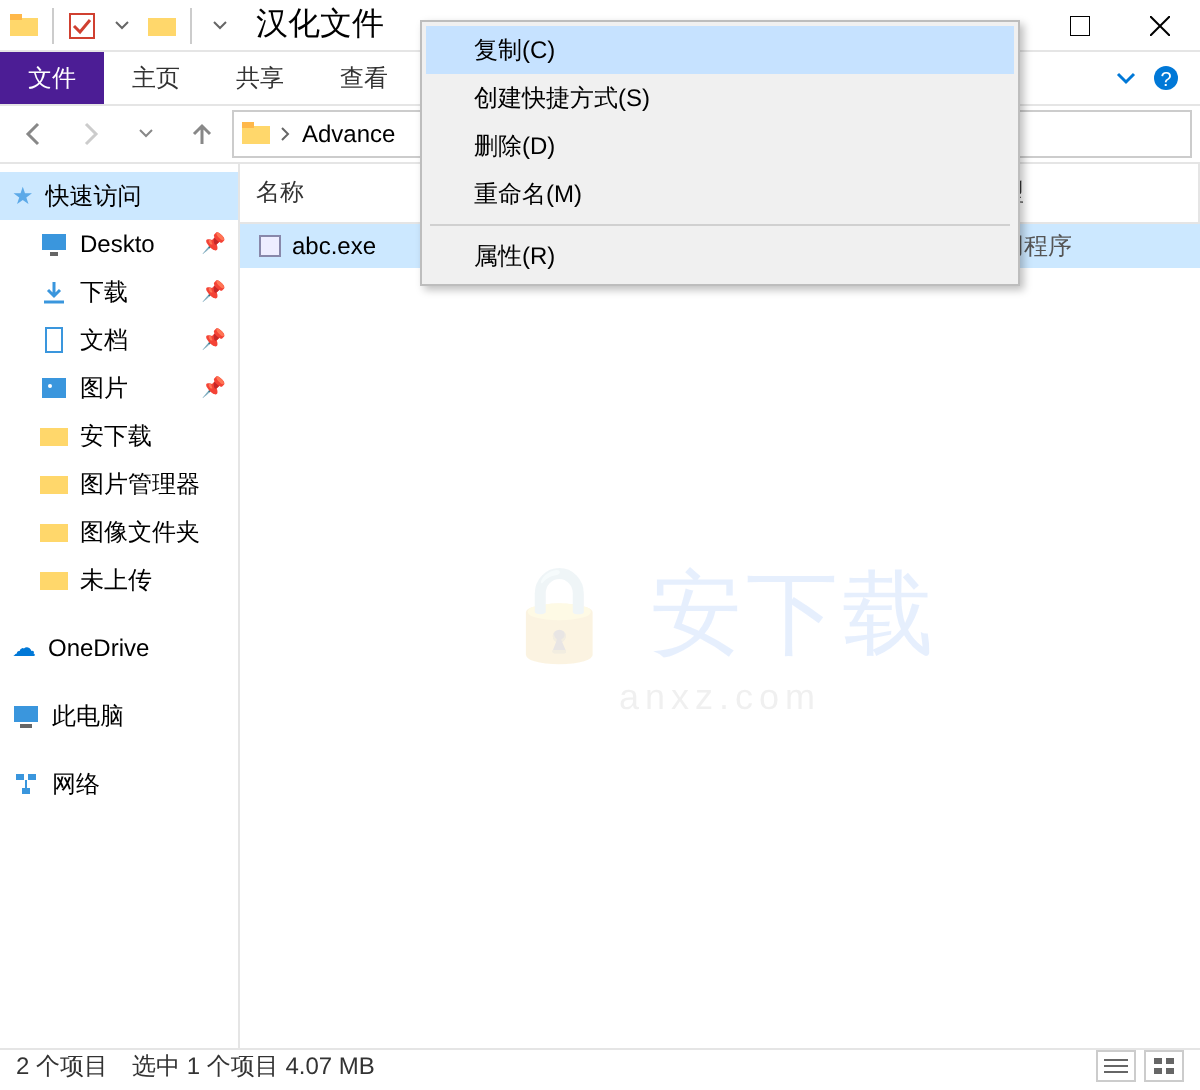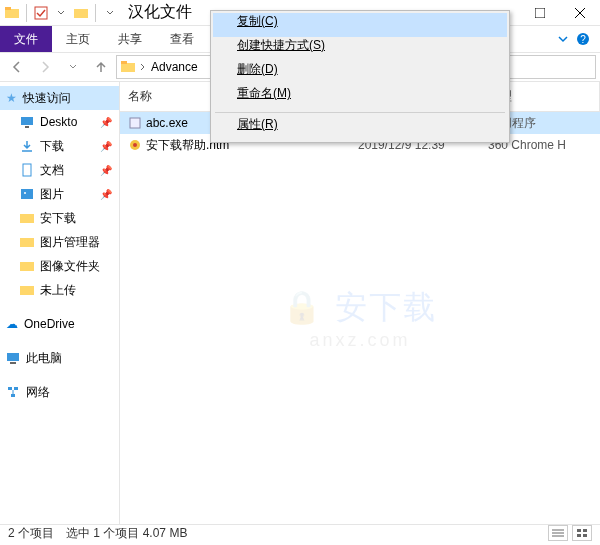--- a/index.html
+++ b/index.html
@@ -38,29 +38,29 @@
 .col.type { flex: 1; }
 .rows { flex: 1; position: relative; overflow: hidden; }
 .row { height: 22px; display: flex; align-items: center; font-size: 12px; color: #000; }
 .row.sel { background: #cce8ff; }
 .cell { padding: 0 8px; display: flex; align-items: center; gap: 4px; overflow: hidden; white-space: nowrap; }
 .cell.name { width: 230px; }
 .cell.date { width: 130px; color: #555; }
 .cell.type { flex: 1; color: #555; }
 
 .watermark { position: absolute; top: 50%; left: 50%; transform: translate(-50%, -50%); opacity: 0.12; text-align: center; pointer-events: none; }
-.wm-top { font-size: 32px; color: #3b82f6; letter-spacing: 2px; }
+.wm-top { font-size: 46px; color: #3b82f6; letter-spacing: 2px; }
 .wm-bot { font-size: 18px; color: #888; letter-spacing: 3px; }
 
 .statusbar { height: 21px; border-top: 1px solid #e5e5e5; display: flex; align-items: flex-start; padding: 0 8px; gap: 12px; font-size: 12px; color: #333; }
 .status-right { margin-left: auto; display: flex; gap: 4px; }
 .viewbtn { width: 20px; height: 16px; border: 1px solid #ccc; display: flex; align-items: center; justify-content: center; }
 
 .ctxmenu { position: absolute; top: 10px; left: 210px; width: 300px; background: #f0f0f0; border: 1px solid #bdbdbd; box-shadow: 2px 2px 4px rgba(0,0,0,0.25); z-index: 100; padding: 2px; }
-.ctx-item { height: 24px; display: flex; align-items: flex-start; padding: 0 24px; font-size: 12px; cursor: default; text-decoration: underline; }
+.ctx-item { height: 24px; display: flex; align-items: center; padding: 0 24px; font-size: 12px; cursor: default; }
 .ctx-item.hov { background: #c6e2ff; }
 .ctx-sep { height: 1px; background: #d0d0d0; margin: 3px 2px; }
 
 svg { display: block; }
 </style>
 </head>
 <body>
 
 <div class="titlebar">
   <div class="tb-icons">
@@ -305,33 +305,20 @@
             <span>
               <svg width="14" height="14">
                 <rect x="2" y="2" width="10" height="10" fill="#eef" stroke="#88a"></rect>
               </svg>
             </span>
             <span>abc.exe</span>
           </div>
         <div class="cell date">2020/1/19 13:42</div>
         <div class="cell type">应用程序</div>
       </div>
-      <div class="row">
-        <div class="cell name">
-            <span>
-              <svg width="14" height="14">
-                <circle cx="7" cy="7" r="5" fill="#f4c542"></circle>
-                <circle cx="7" cy="7" r="2" fill="#d04030"></circle>
-              </svg>
-            </span>
-            <span>安下载帮助.htm</span>
-          </div>
-        <div class="cell date">2019/12/9 12:39</div>
-        <div class="cell type">360 Chrome H</div>
-      </div>
 
       <div class="watermark">
         <div class="wm-top">🔒 安下载</div>
         <div class="wm-bot">anxz.com</div>
       </div>
     </div>
   </div>
 </div>
 
 <div class="statusbar">

